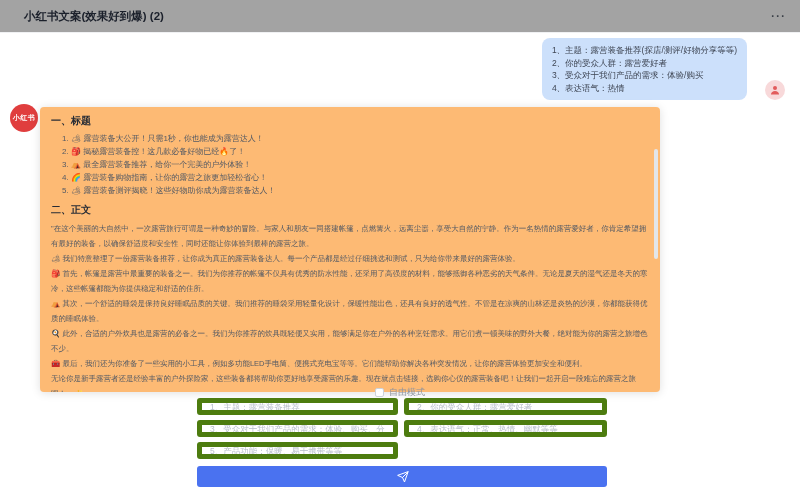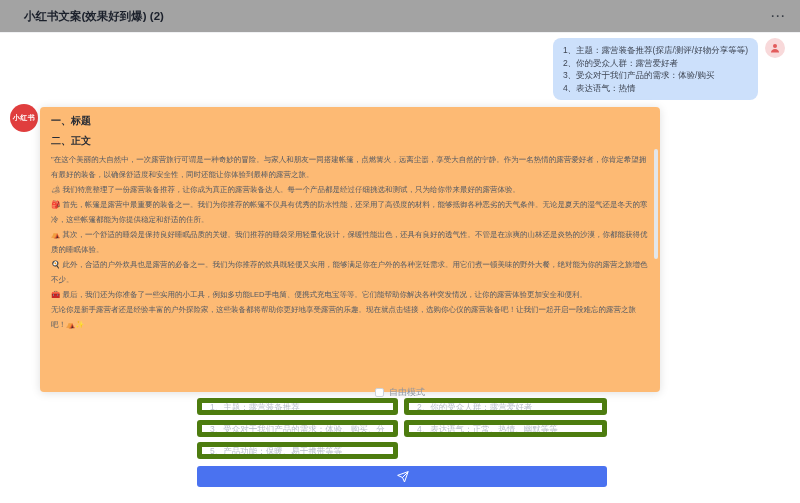--- a/index.html
+++ b/index.html
@@ -22,21 +22,21 @@
     font-size: 11.5px; font-weight: bold; color: #1b202b;
   }
   .header-more {
     position: absolute; right: 14px; top: 1px; line-height: 30px;
     font-size: 15px; color: #3a3f47; cursor: pointer; letter-spacing: 1px;
   }
 
   
   .user-row {
     position: absolute; top: 38px; right: 15px;
-    display: flex; align-items: flex-start; gap: 7px;
+    display: flex; align-items: flex-end; gap: 18px;
   }
   .user-bubble {
     background: #cce0fb; border-radius: 8px;
     padding: 6px 10px; max-width: 560px;
   }
   .user-bubble div { font-size: 8.5px; line-height: 12.5px; color: #3e4553; white-space: nowrap; }
   .user-avatar {
     width: 20px; height: 20px; border-radius: 50%;
     background: #f8d9da; display: flex; align-items: center; justify-content: center;
     flex: 0 0 auto;
@@ -123,20 +123,27 @@
         <circle cx="12" cy="8" r="4"></circle>
         <path d="M4 20.5c0-4.2 3.6-6.7 8-6.7s8 2.5 8 6.7v.5H4z"></path>
       </svg>
     </div>
   </div>
 
   <div class="assistant-avatar">小红书</div>
 
   <div class="card">
     <h3>一、标题</h3>
+    <ol>
+      <li>🏕 露营装备大公开！只需1秒，你也能成为露营达人！</li>
+      <li>🎒 揭秘露营装备控！这几款必备好物已经🔥了！</li>
+      <li>⛺ 最全露营装备推荐，给你一个完美的户外体验！</li>
+      <li>🌈 露营装备购物指南，让你的露营之旅更加轻松省心！</li>
+      <li>🏕 露营装备测评揭晓！这些好物助你成为露营装备达人！</li>
+    </ol>
     <h3 class="second">二、正文</h3>
     <p>"在这个美丽的大自然中，一次露营旅行可谓是一种奇妙的冒险。与家人和朋友一同搭建帐篷，点燃篝火，远离尘嚣，享受大自然的宁静。作为一名热情的露营爱好者，你肯定希望拥有最好的装备，以确保舒适度和安全性，同时还能让你体验到最棒的露营之旅。</p>
     <p>🏕 我们特意整理了一份露营装备推荐，让你成为真正的露营装备达人。每一个产品都是经过仔细挑选和测试，只为给你带来最好的露营体验。</p>
     <p>🎒 首先，帐篷是露营中最重要的装备之一。我们为你推荐的帐篷不仅具有优秀的防水性能，还采用了高强度的材料，能够抵御各种恶劣的天气条件。无论是夏天的湿气还是冬天的寒冷，这些帐篷都能为你提供稳定和舒适的住所。</p>
     <p>⛺ 其次，一个舒适的睡袋是保持良好睡眠品质的关键。我们推荐的睡袋采用轻量化设计，保暖性能出色，还具有良好的透气性。不管是在凉爽的山林还是炎热的沙漠，你都能获得优质的睡眠体验。</p>
     <p>🍳 此外，合适的户外炊具也是露营的必备之一。我们为你推荐的炊具既轻便又实用，能够满足你在户外的各种烹饪需求。用它们煮一顿美味的野外大餐，绝对能为你的露营之旅增色不少。</p>
     <p>🧰 最后，我们还为你准备了一些实用的小工具，例如多功能LED手电筒、便携式充电宝等等。它们能帮助你解决各种突发情况，让你的露营体验更加安全和便利。</p>
     <p>无论你是新手露营者还是经验丰富的户外探险家，这些装备都将帮助你更好地享受露营的乐趣。现在就点击链接，选购你心仪的露营装备吧！让我们一起开启一段难忘的露营之旅吧！⛺✨</p>
     <div class="card-scrollbar"></div>
   </div>

